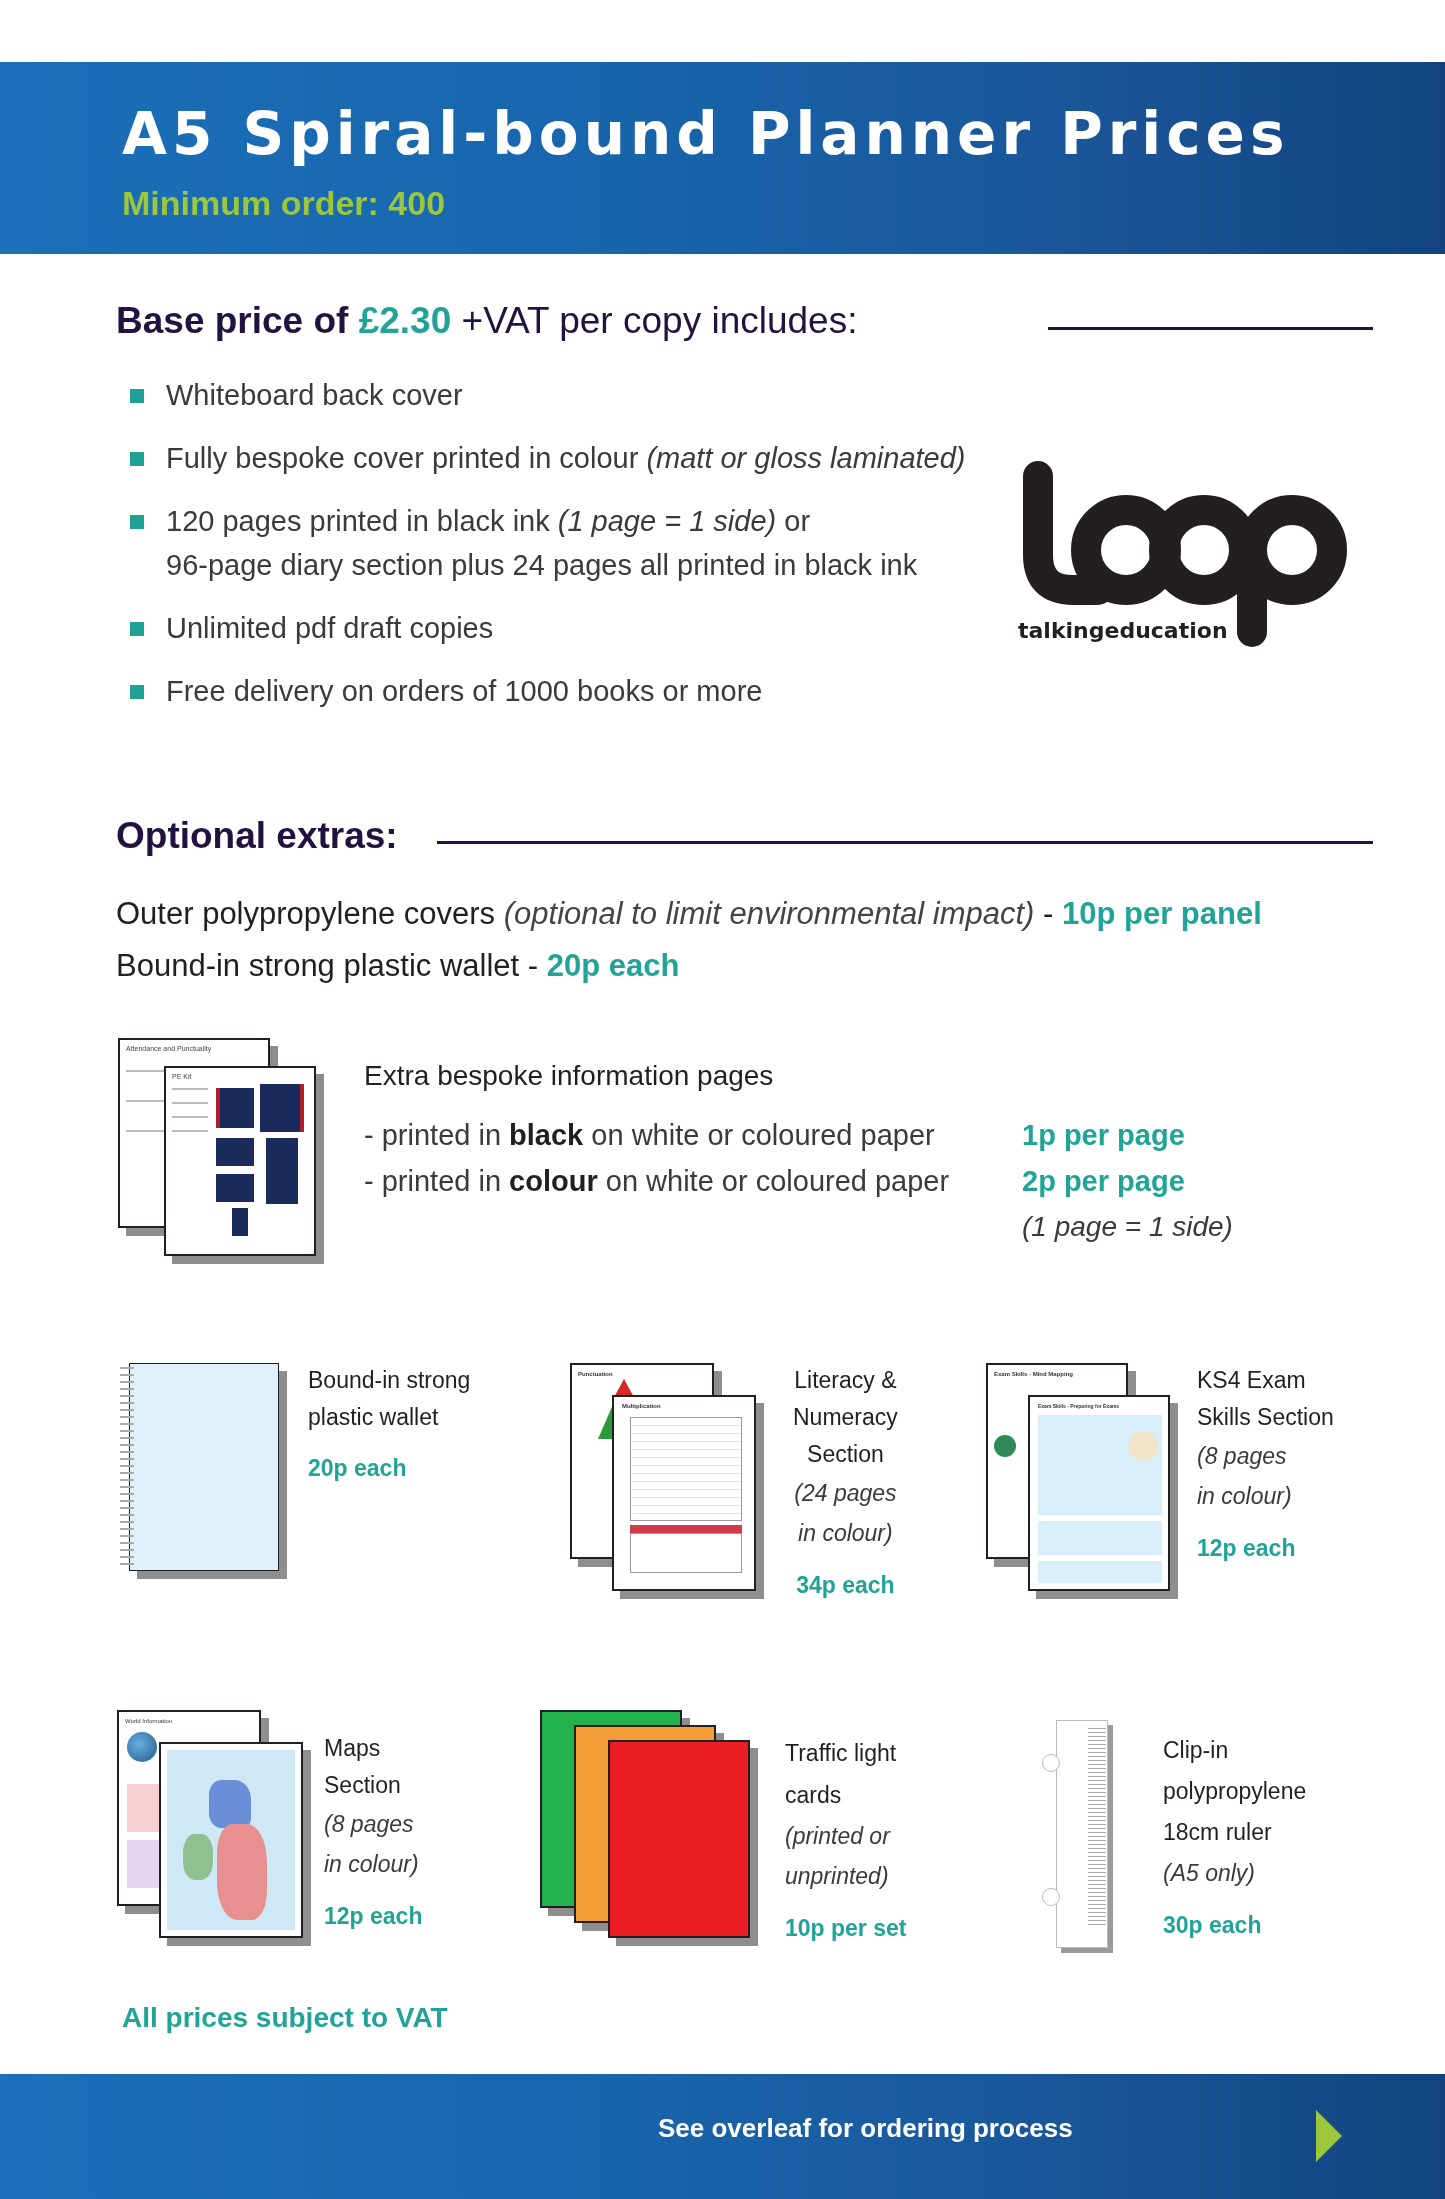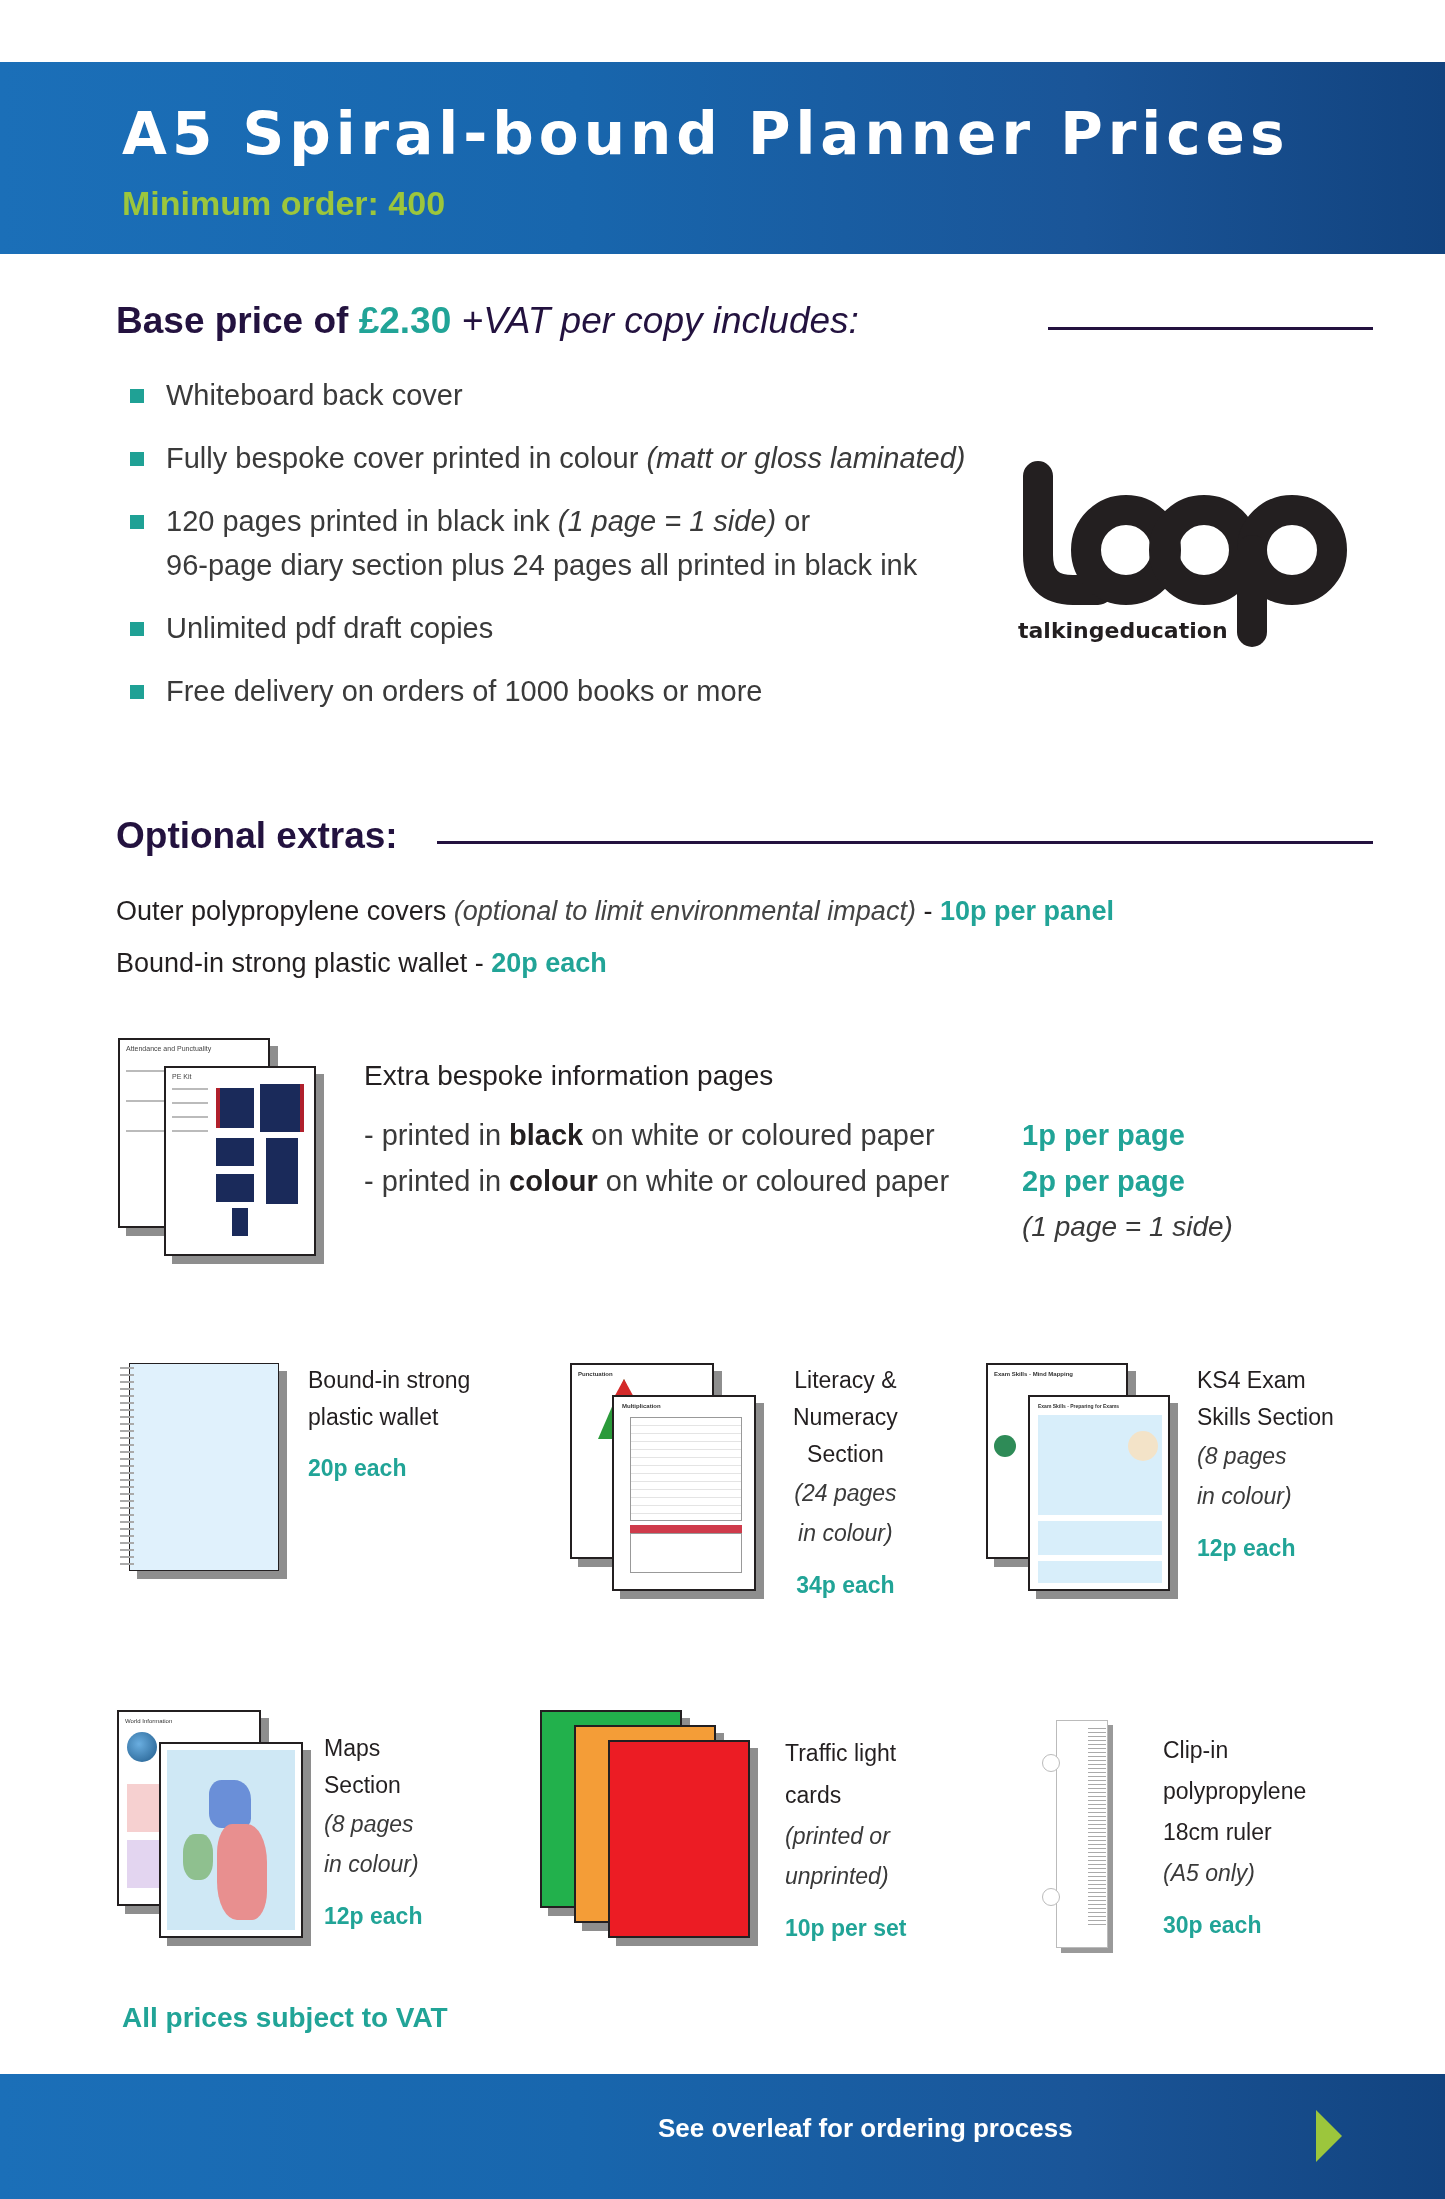--- a/index.html
+++ b/index.html
@@ -23,21 +23,21 @@
     font-family: "Liberation Sans", sans-serif; font-weight: bold;
     font-size: 34px; color: #9cc63c; white-space: nowrap;
   }
 
   .base-heading {
     position: absolute; left: 116px; top: 300px; white-space: nowrap;
     font-size: 37px; color: #23123f;
   }
   .base-heading .strong { font-weight: bold; color: #23123f; }
   .base-heading .price { font-weight: bold; color: #21a497; }
-  .base-heading .rest { font-weight: normal; color: #23123f; font-style: italic; }
+  .base-heading .rest { font-weight: normal; color: #23123f; }
   .rule {
     position: absolute; height: 3px; background: #23123f;
   }
   .rule-top { left: 1048px; top: 327px; width: 325px; }
   .rule-opt { left: 437px; top: 841px; width: 936px; }
 
   .bullets { position: absolute; left: 130px; top: 373px; list-style: none; }
   .bullet {
     position: relative; padding-left: 36px; font-size: 29px; color: #3a3a3a;
     line-height: 44px; margin-bottom: 19px; white-space: nowrap; font-weight: 300;
@@ -47,21 +47,21 @@
   }
   .bullet em { font-style: italic; }
 
   .logo { position: absolute; left: 1018px; top: 460px; width: 330px; height: 190px; }
 
   .opt-heading {
     position: absolute; left: 116px; top: 815px; font-size: 37px;
     font-weight: bold; color: #23123f; white-space: nowrap;
   }
   .opt-line {
-    position: absolute; left: 116px; font-size: 27px; color: #231f20; white-space: nowrap;
+    position: absolute; left: 116px; font-size: 31px; color: #231f20; white-space: nowrap;
   }
   .opt-line em { font-style: italic; color: #444; font-weight: 300; }
   .teal { color: #21a497; font-weight: bold; }
   .opt-line-1 { top: 896px; }
   .opt-line-2 { top: 948px; }
 
   .extra-title { position: absolute; left: 364px; top: 1060px; font-size: 28px; color: #231f20; white-space: nowrap; }
   .extra-row { position: absolute; left: 364px; font-size: 29px; color: #3a3a3a; white-space: nowrap; font-weight: 300; }
   .extra-row b { font-weight: bold; color: #231f20; }
   .extra-row-1 { top: 1119px; }

